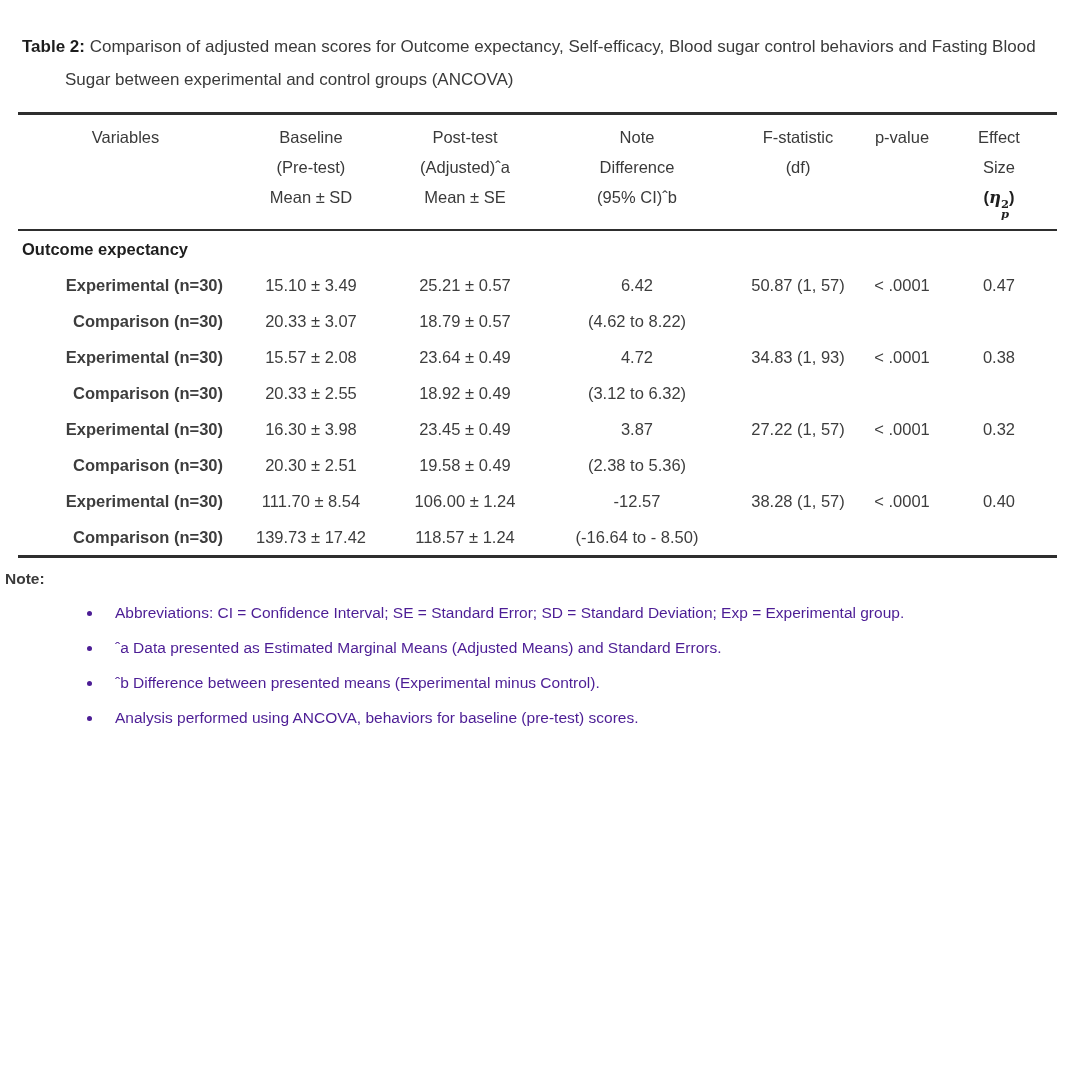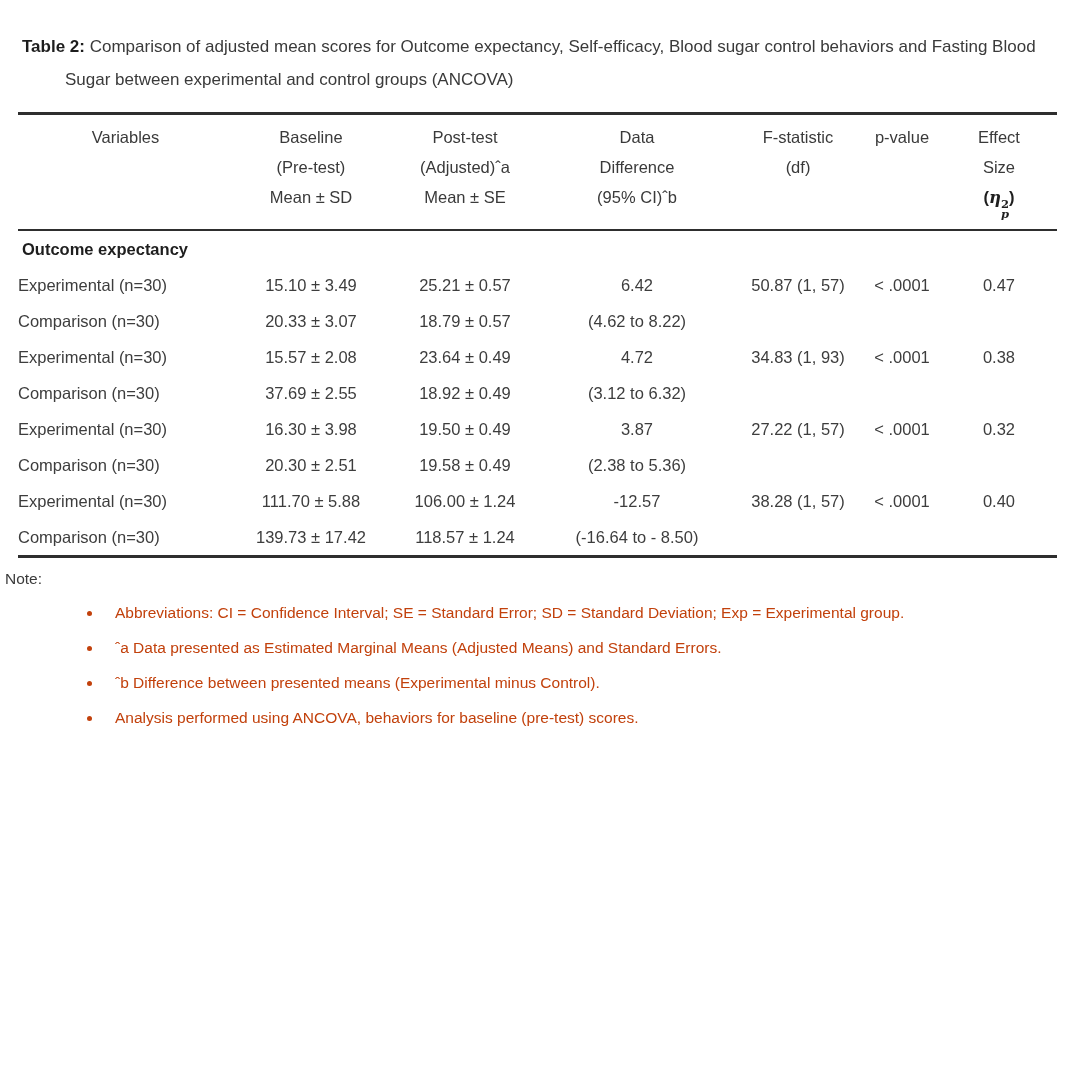--- a/index.html
+++ b/index.html
@@ -29,35 +29,35 @@
     padding:7px 0 10px 0;font-size:16.5px;color:#3a3a3a;
   }
   .hl{line-height:30px;text-align:center;white-space:nowrap;}
   tbody td{
     height:36px;font-size:16.5px;text-align:center;
     padding:0;white-space:nowrap;overflow:visible;margin-left:12px;
   }
   tr.section-row td{
     text-align:left;font-weight:bold;color:#1e1e1e;padding-left:4px;font-size:16.5px;
   }
-  tbody td.cell-var{text-align:left;padding-right:10px;}
+  tbody td.cell-var{text-align:right;padding-right:10px;font-weight:bold;}
   
   .eta-wrap{font-weight:bold;color:#1e1e1e;}
   .eta-char{font-family:"DejaVu Serif",serif;font-style:italic;}
   .stack{
     display:inline-flex;flex-direction:column;align-items:center;
     font-size:11.5px;line-height:10px;vertical-align:-5px;
     font-family:"DejaVu Serif",serif;
   }
   .stack .st-sub{font-style:italic;}
   
-  .note-label{margin:9px 0 1px 5px;font-size:15.5px;color:#3a3a3a;line-height:24px;}
+  .note-label{margin:9px 0 1px 5px;font-size:15.5px;color:#3a3a3a;line-height:24px;font-weight:bold;}
   ul.notes{margin:4px 0 0 0;padding-left:103px;}
   ul.notes li{
-    font-size:15.5px;line-height:35px;color:#c2410c;
+    font-size:15.5px;line-height:35px;color:#4c1d95;
     padding-left:12px;max-width:845px;
   }
 </style>
 </head>
 <body>
 
 <div class="page">
 
   <div class="caption">
     <span class="cap-label">Table 2:</span>
@@ -83,21 +83,21 @@
           <div class="hl">Baseline</div>
           <div class="hl">(Pre-test)</div>
           <div class="hl">Mean ± SD</div>
         </th>
         <th>
           <div class="hl">Post-test</div>
           <div class="hl">(Adjusted)ˆa</div>
           <div class="hl">Mean ± SE</div>
         </th>
         <th>
-          <div class="hl">Data</div>
+          <div class="hl">Note</div>
           <div class="hl">Difference</div>
           <div class="hl">(95% CI)ˆb</div>
         </th>
         <th>
           <div class="hl">F-statistic</div>
           <div class="hl">(df)</div>
         </th>
         <th>
           <div class="hl">p-value</div>
         </th>
@@ -139,50 +139,50 @@
         <td class="cell-var">Experimental (n=30)</td>
         <td>15.57 ± 2.08</td>
         <td>23.64 ± 0.49</td>
         <td>4.72</td>
         <td>34.83 (1, 93)</td>
         <td>&lt; .0001</td>
         <td>0.38</td>
       </tr>
       <tr>
         <td class="cell-var">Comparison (n=30)</td>
-        <td>37.69 ± 2.55</td>
+        <td>20.33 ± 2.55</td>
         <td>18.92 ± 0.49</td>
         <td>(3.12 to 6.32)</td>
         <td></td>
         <td></td>
         <td></td>
       </tr>
 
       <tr>
         <td class="cell-var">Experimental (n=30)</td>
         <td>16.30 ± 3.98</td>
-        <td>19.50 ± 0.49</td>
+        <td>23.45 ± 0.49</td>
         <td>3.87</td>
         <td>27.22 (1, 57)</td>
         <td>&lt; .0001</td>
         <td>0.32</td>
       </tr>
       <tr>
         <td class="cell-var">Comparison (n=30)</td>
         <td>20.30 ± 2.51</td>
         <td>19.58 ± 0.49</td>
         <td>(2.38 to 5.36)</td>
         <td></td>
         <td></td>
         <td></td>
       </tr>
 
       <tr>
         <td class="cell-var">Experimental (n=30)</td>
-        <td>111.70 ± 5.88</td>
+        <td>111.70 ± 8.54</td>
         <td>106.00 ± 1.24</td>
         <td>-12.57</td>
         <td>38.28 (1, 57)</td>
         <td>&lt; .0001</td>
         <td>0.40</td>
       </tr>
       <tr>
         <td class="cell-var">Comparison (n=30)</td>
         <td>139.73 ± 17.42</td>
         <td>118.57 ± 1.24</td>

